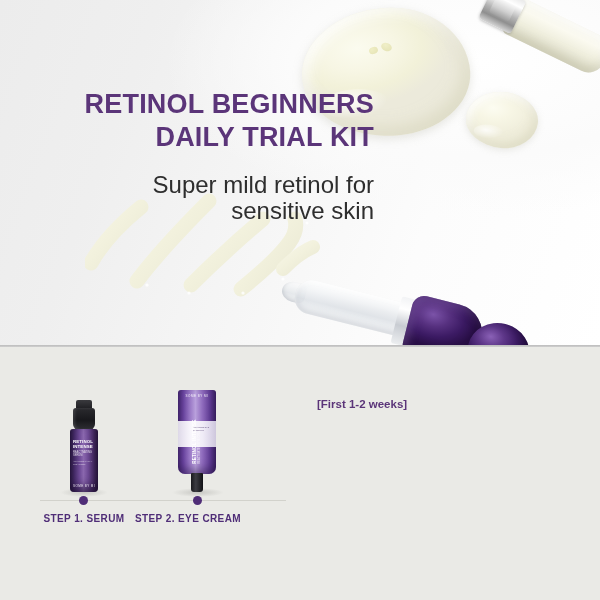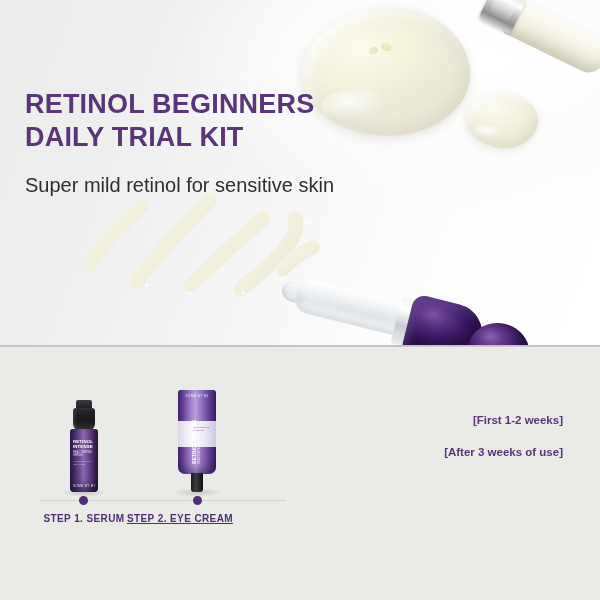--- a/index.html
+++ b/index.html
@@ -200,35 +200,36 @@
     left: 318px; top: 300px;
     width: 150px; height: 26px;
     border-radius: 50%;
     background: radial-gradient(ellipse at 45% 50%, rgba(170,170,170,0.4), rgba(170,170,170,0) 70%);
     transform: rotate(12deg);
   }
 
   
   .hero-copy {
     position: absolute;
-    left: 25px; top: 88px;
+    left: 54px; top: 88px;
     width: 320px;
+    text-align: right;
   }
   .hero-title {
     margin: 0;
     color: #5b3579;
     font-size: 27px;
     line-height: 33px;
     font-weight: bold;
     letter-spacing: 0.2px;
   }
   .hero-sub {
     margin: 18px 0 0 0;
     color: #2e2e2e;
-    font-size: 20px;
+    font-size: 24px;
     line-height: 26px;
     font-weight: normal;
   }
 
   
   .lower {
     position: absolute;
     left: 0; top: 347px;
     width: 600px;
     height: 253px;
@@ -253,21 +254,21 @@
     position: absolute;
     top: 513px;
     color: #4f2d77;
     font-size: 10px;
     font-weight: bold;
     letter-spacing: 0.4px;
     white-space: nowrap;
     text-align: center;
   }
   .step-label-1 { left: 0px; width: 168px; }
-  .step-label-2 { left: 96px; width: 168px; text-decoration: underline; }
+  .step-label-2 { left: 104px; width: 168px; }
 
   
   .serum {
     position: absolute;
     left: 68px; top: 400px;
     width: 32px; height: 92px;
   }
   .serum-cap {
     position: absolute;
     left: 8px; top: 0;
@@ -413,26 +414,25 @@
     background: radial-gradient(ellipse at 50% 50%, rgba(120,120,115,0.3), rgba(120,120,115,0) 70%);
   }
 
   
   .instructions {
     position: absolute;
     left: 317px; top: 396px;
     width: 262px;
   }
   .instr-head {
-    margin: 16px;
+    margin: 0;
     color: #5b3579;
     font-size: 11.5px;
     line-height: 16px;
     font-weight: bold;
-    text-align: right;
   }
   .instr-body {
     margin: 5px 0 0 0;
     color: #6a6a6a;
     font-size: 11px;
     line-height: 16px;
     white-space: pre-line;
   }
   .instr-block-2 { margin-top: 16px; }
 </style>
@@ -537,17 +537,16 @@
   <div class="timeline-dot dot-1"></div>
   <div class="timeline-dot dot-2"></div>
   <div class="step-label step-label-1">STEP 1. SERUM</div>
   <div class="step-label step-label-2">STEP 2. EYE CREAM</div>
 
   <div class="instructions">
     <div>
       <p class="instr-head">[First 1-2 weeks]</p>
     </div>
     <div class="instr-block-2">
-      <p class="instr-head">[After 3 weeks of use]</p>
     </div>
   </div>
 
 </div>
 
 </body></html>

